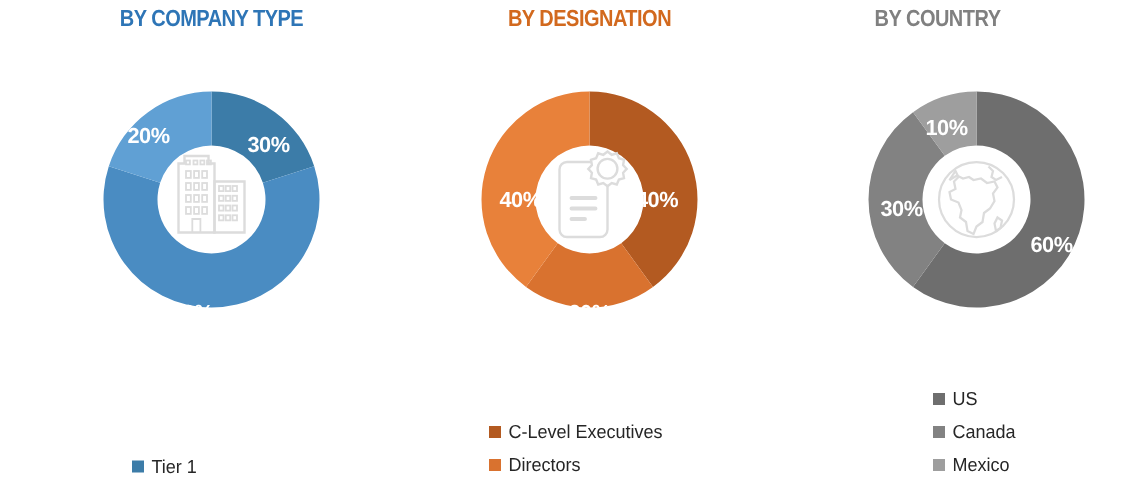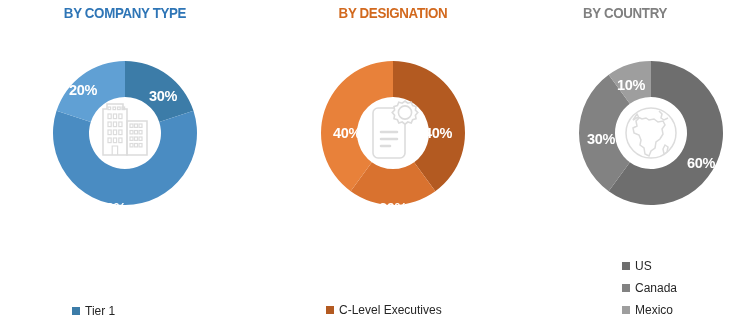--- a/index.html
+++ b/index.html
@@ -2,21 +2,21 @@
 <html><head>
 <meta charset="utf-8">
 <style>
   html,body{margin:0;padding:0;}
   body{
     width:750px;height:323px;background:#ffffff;
     font-family:"Liberation Sans",sans-serif;
     overflow:hidden;position:relative;
   }
   .panel{position:absolute;top:0;height:323px;}
-  #panel-0{left:0;width:250px;}
+  #panel-0{left:16px;width:250px;}
   #panel-1{left:268px;width:250px;}
   #panel-2{left:500px;width:250px;text-decoration:underline;}
 
   .chart-title{
     position:absolute;top:4px;left:0;width:100%;
     text-align:center;
     font-size:15.5px;font-weight:bold;
     letter-spacing:-0.4px;
     transform:scaleX(0.86);
     white-space:nowrap;
@@ -137,20 +137,24 @@
         <circle cx="110" cy="79.5" r="6.6"></circle>
       </g>
     </svg>
   </div>
 
   <div class="legend">
     <div class="legend-row">
       <span class="legend-swatch" style="background:#B35A21"></span>
       <span class="legend-label">C-Level Executives</span>
     </div>
+    <div class="legend-row">
+      <span class="legend-swatch" style="background:#D9722F"></span>
+      <span class="legend-label">Directors</span>
+    </div>
   </div>
 </div>
 
 <div class="panel" id="panel-2">
   <div class="chart-title" style="color:#808080">BY COUNTRY</div>
 
   <div class="donut-wrap" style="padding-left:26px;">
     <svg class="donut" width="196" height="200" viewBox="0 0 196 200">
 
       <path d="M 98 28 A 72 72 0 1 1 55.68 158.25 L 76.84 129.13 A 36 36 0 1 0 98 64 Z" fill="#6E6E6E"></path>

